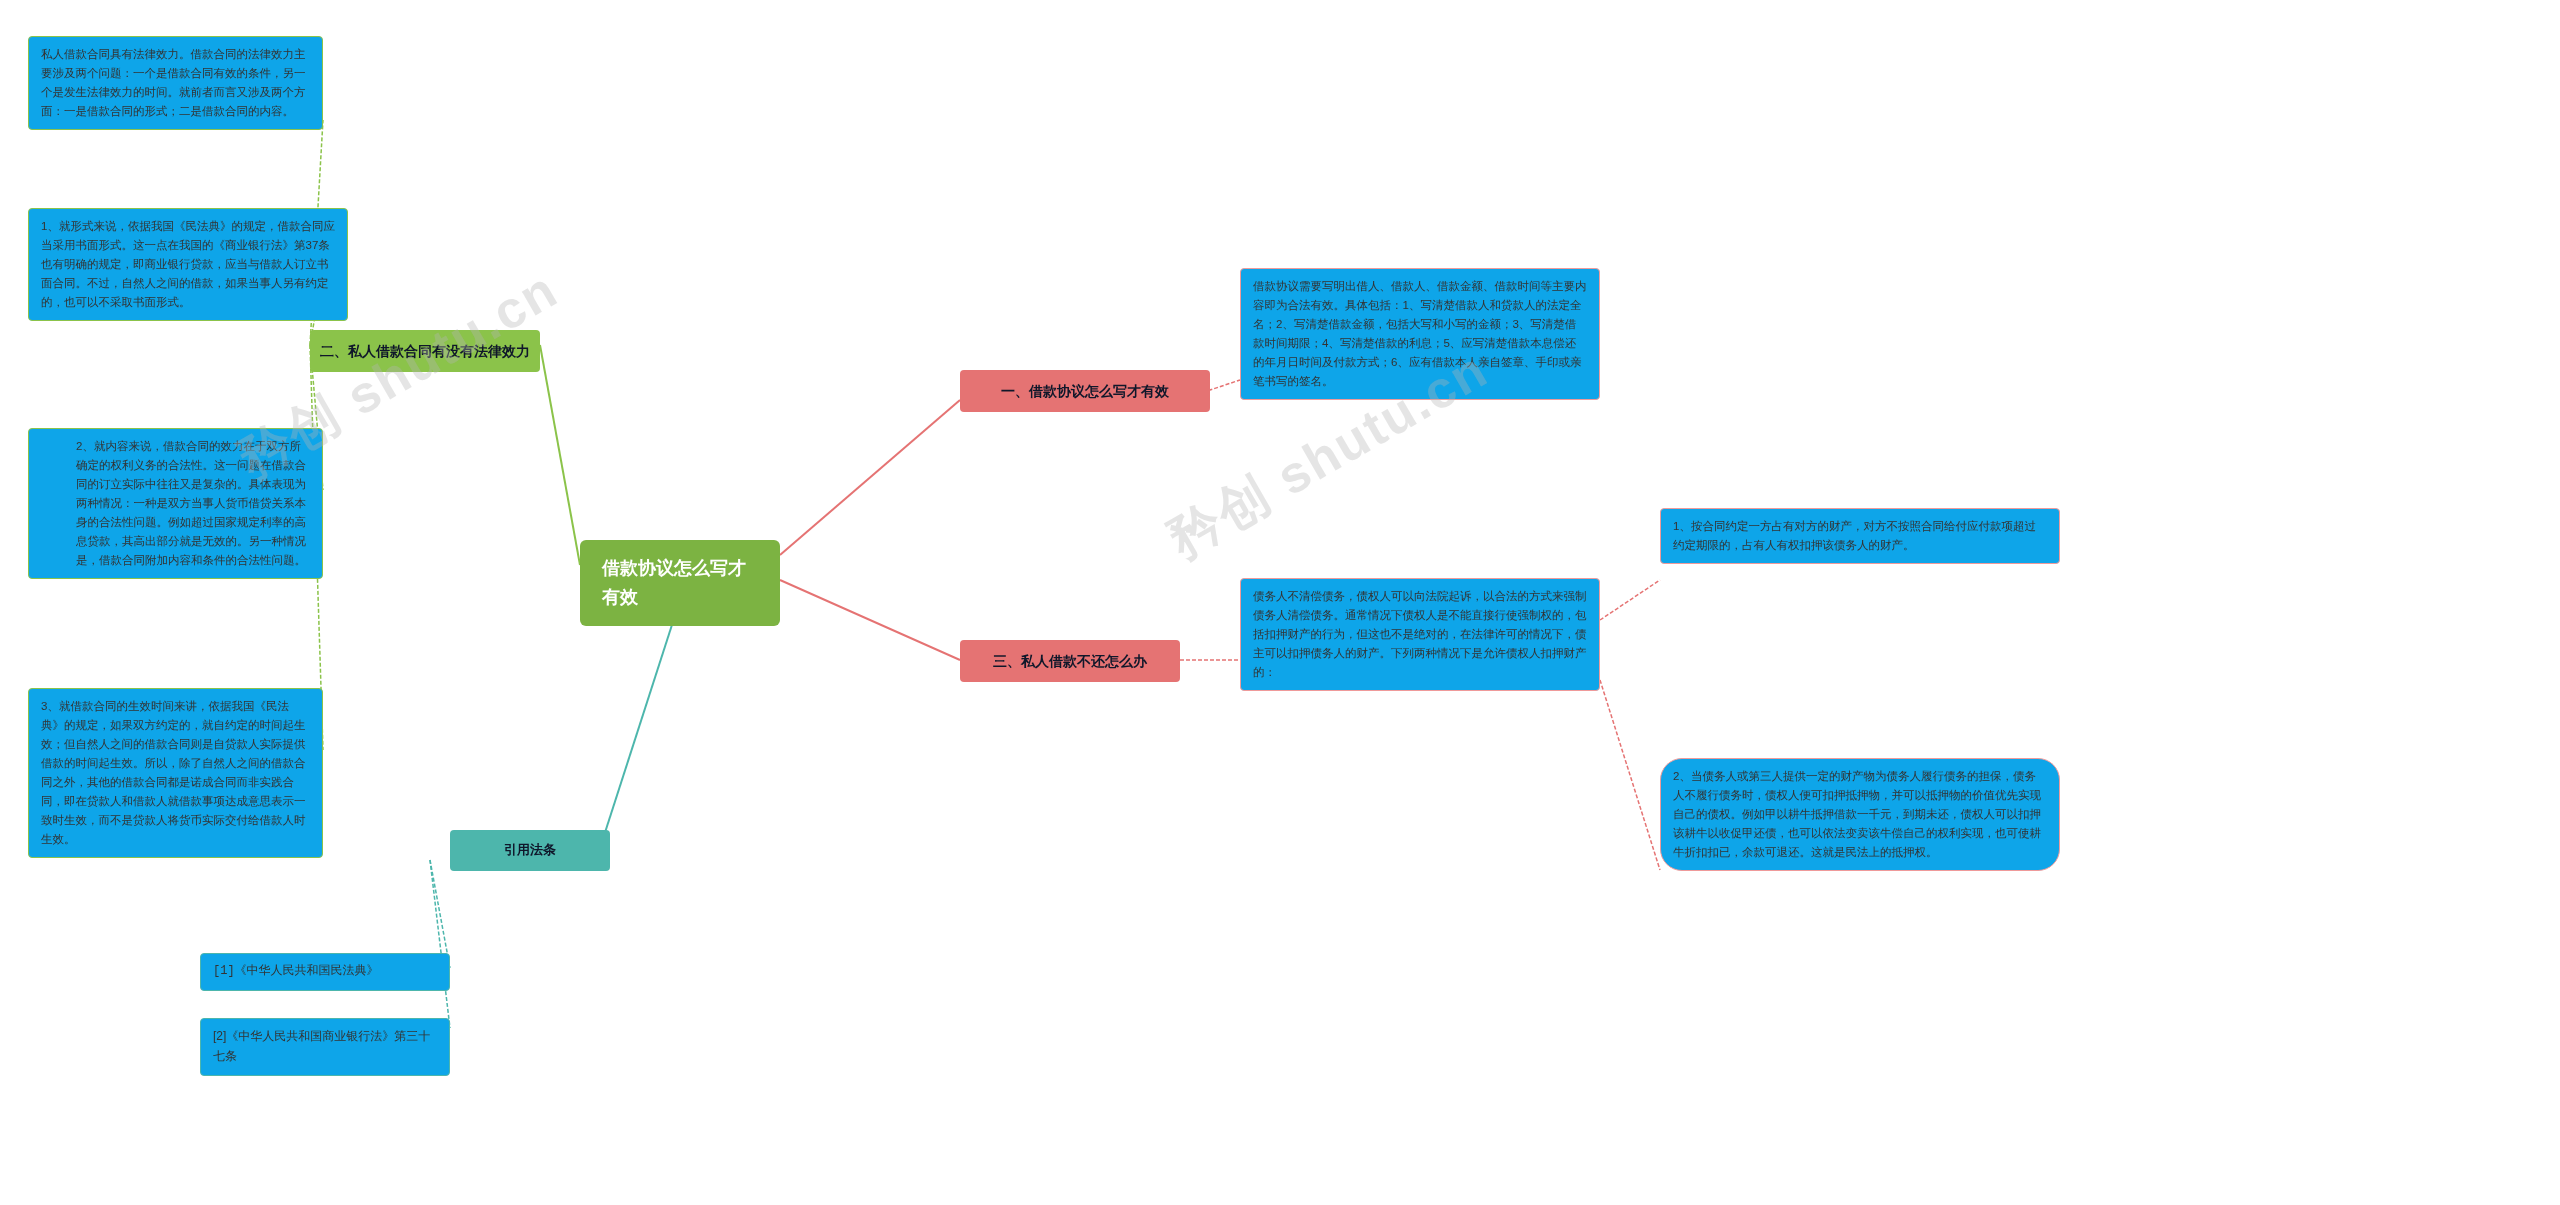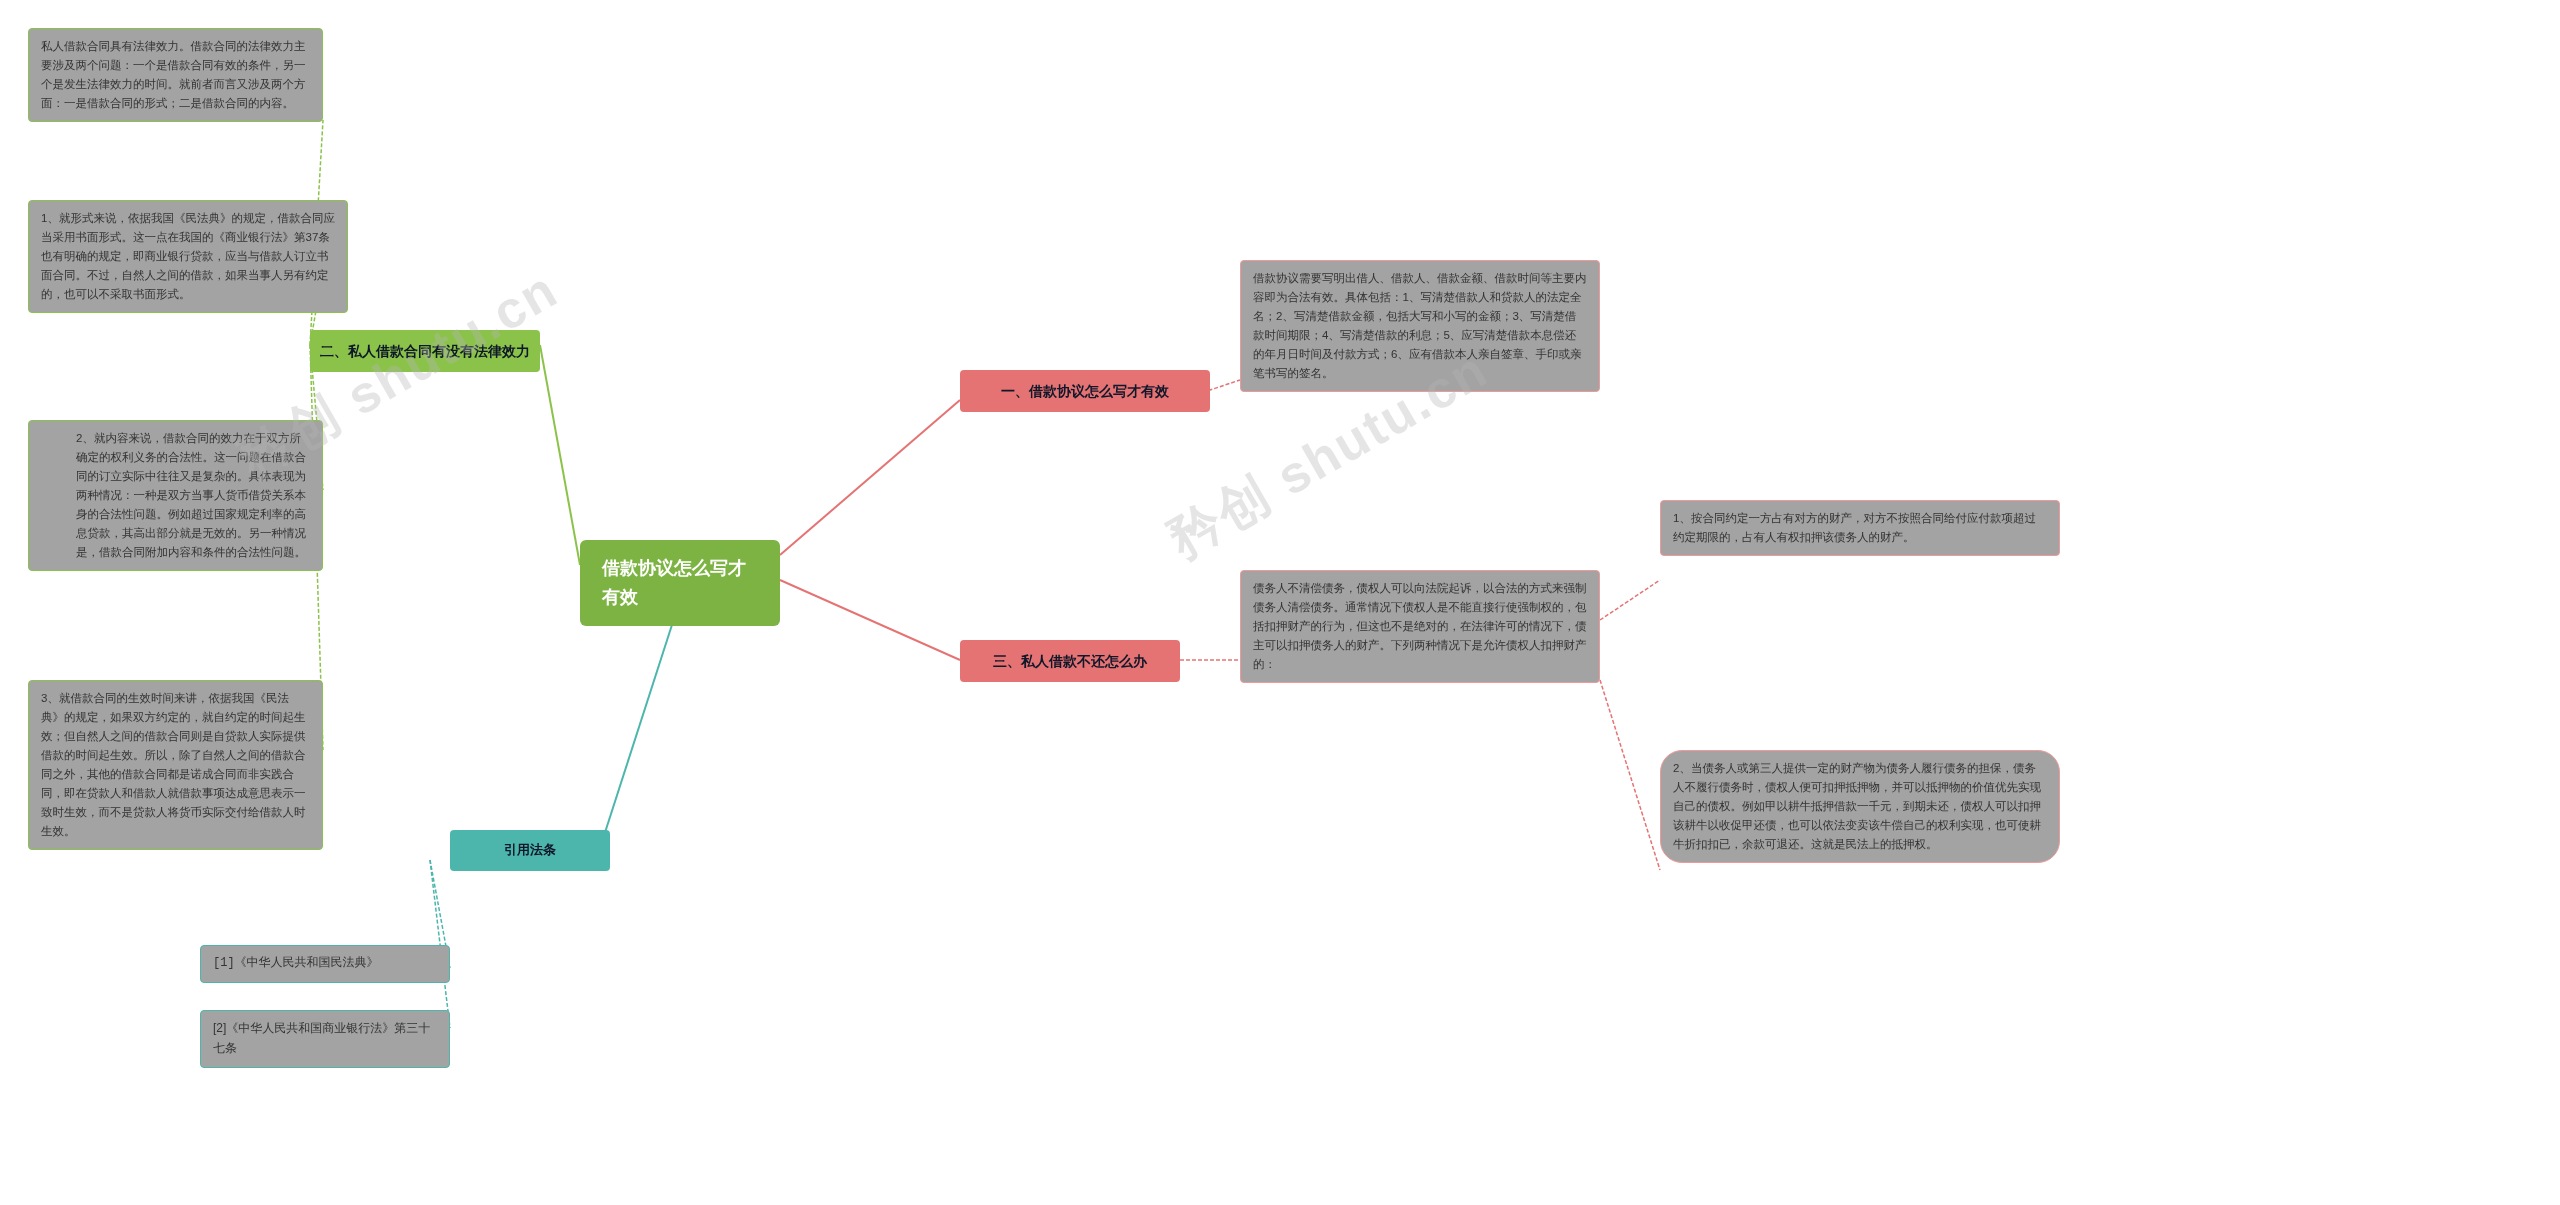--- a/index.html
+++ b/index.html
@@ -87,24 +87,25 @@
       top: 830px;
       width: 160px;
       font-size: 13px;
       margin-left: 20px;
     }
 
     
     .node-content {
       border: 1.5px solid;
       border-radius: 4px;
-      background: #a3a3a3;
+      background: #0ea5e9;
       font-size: 11.5px;
       color: #333;
       line-height: 1.65;
+      margin-top: 8px;
     }
 
     
     .node-left-1 {
       border-color: #8bc34a;
       left: 28px;
       top: 28px;
       width: 295px;
     }
 

